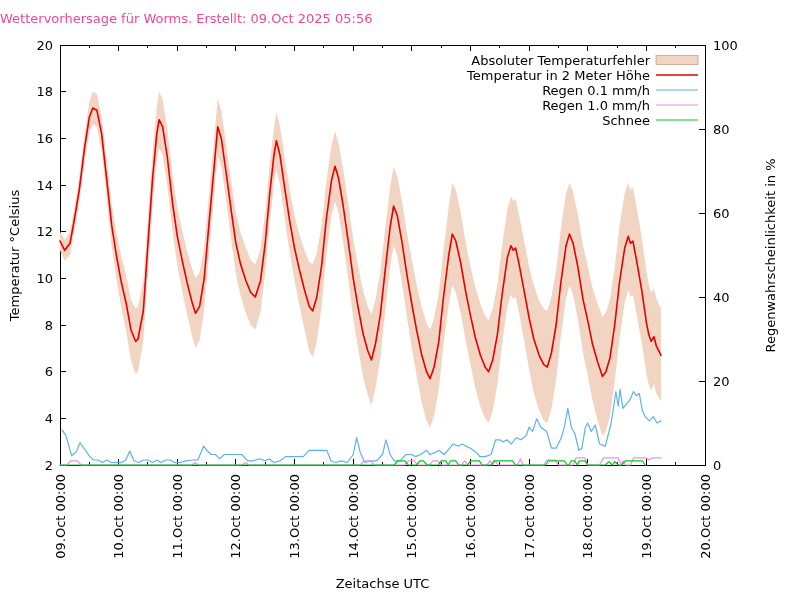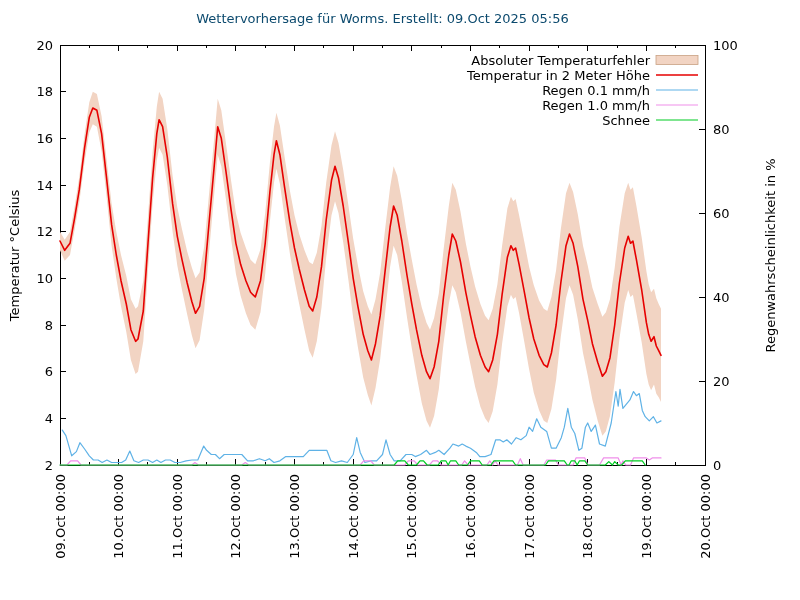--- a/index.html
+++ b/index.html
@@ -1,22 +1,22 @@
 <!DOCTYPE html>
 <html><head>
 <meta charset="utf-8">
 <style>
   html,body{margin:0;padding:0;background:#fff;}
   .stage{
     position:relative;width:800px;height:600px;background:#ffffff;
     font-family:"DejaVu Sans", sans-serif;color:#000;overflow:hidden;
   }
   .chart-title{
-    position:absolute;top:11px;left:0;width:765px;text-align:center;
-    font-size:13px;color:#0c4a6e;
+    position:absolute;top:11px;left:0;width:765px;
+    font-size:13px;color:#ec4899;
   }
   .x-axis-title{
     position:absolute;top:576px;left:0;width:765px;text-align:center;
     font-size:13px;color:#000;
   }
   .y-axis-title-left{
     position:absolute;left:-86px;top:248px;width:200px;text-align:center;
     font-size:13px;transform:rotate(-90deg);
   }
   .y-axis-title-right{
@@ -134,13 +134,14 @@
       <line x1="656" y1="90" x2="698" y2="90" stroke="#5fb2e6" stroke-width="1.2"></line>
       <text x="650" y="94.5" font-size="13" fill="#000000" text-anchor="end">Regen 0.1 mm/h</text>
       <line x1="656" y1="105" x2="698" y2="105" stroke="#ef8fea" stroke-width="1.2"></line>
       <text x="650" y="109.5" font-size="13" fill="#000000" text-anchor="end">Regen 1.0 mm/h</text>
       <line x1="656" y1="120" x2="698" y2="120" stroke="#00cc22" stroke-width="1.2"></line>
       <text x="650" y="124.5" font-size="13" fill="#000000" text-anchor="end">Schnee</text>
     </svg>
   <div class="chart-title">Wettervorhersage für Worms. Erstellt: 09.Oct 2025 05:56</div>
   <div class="y-axis-title-left">Temperatur °Celsius</div>
   <div class="y-axis-title-right">Regenwahrscheinlichkeit in %</div>
+  <div class="x-axis-title">Zeitachse UTC</div>
 </div>
 
 </body></html>

